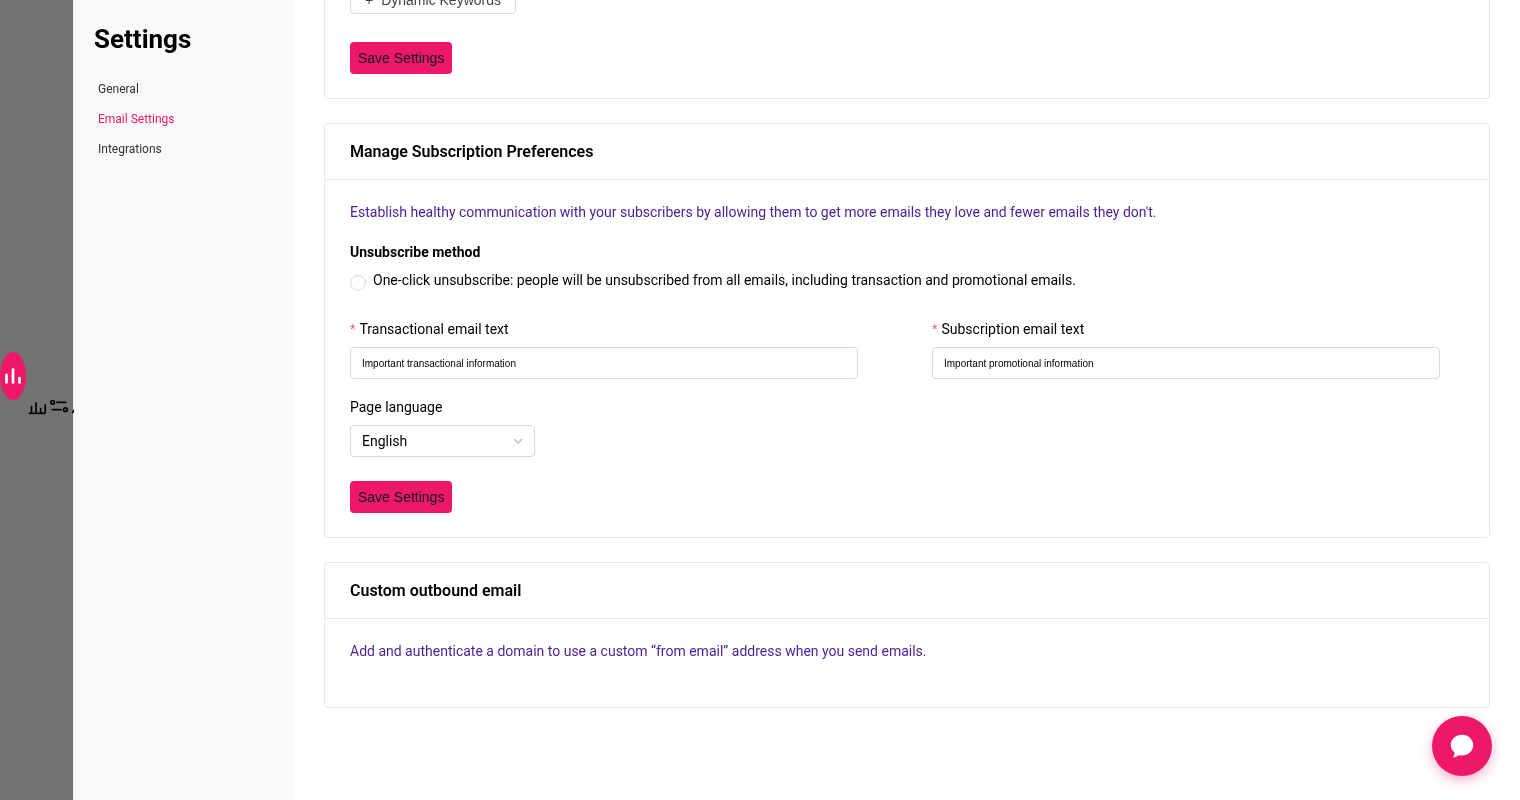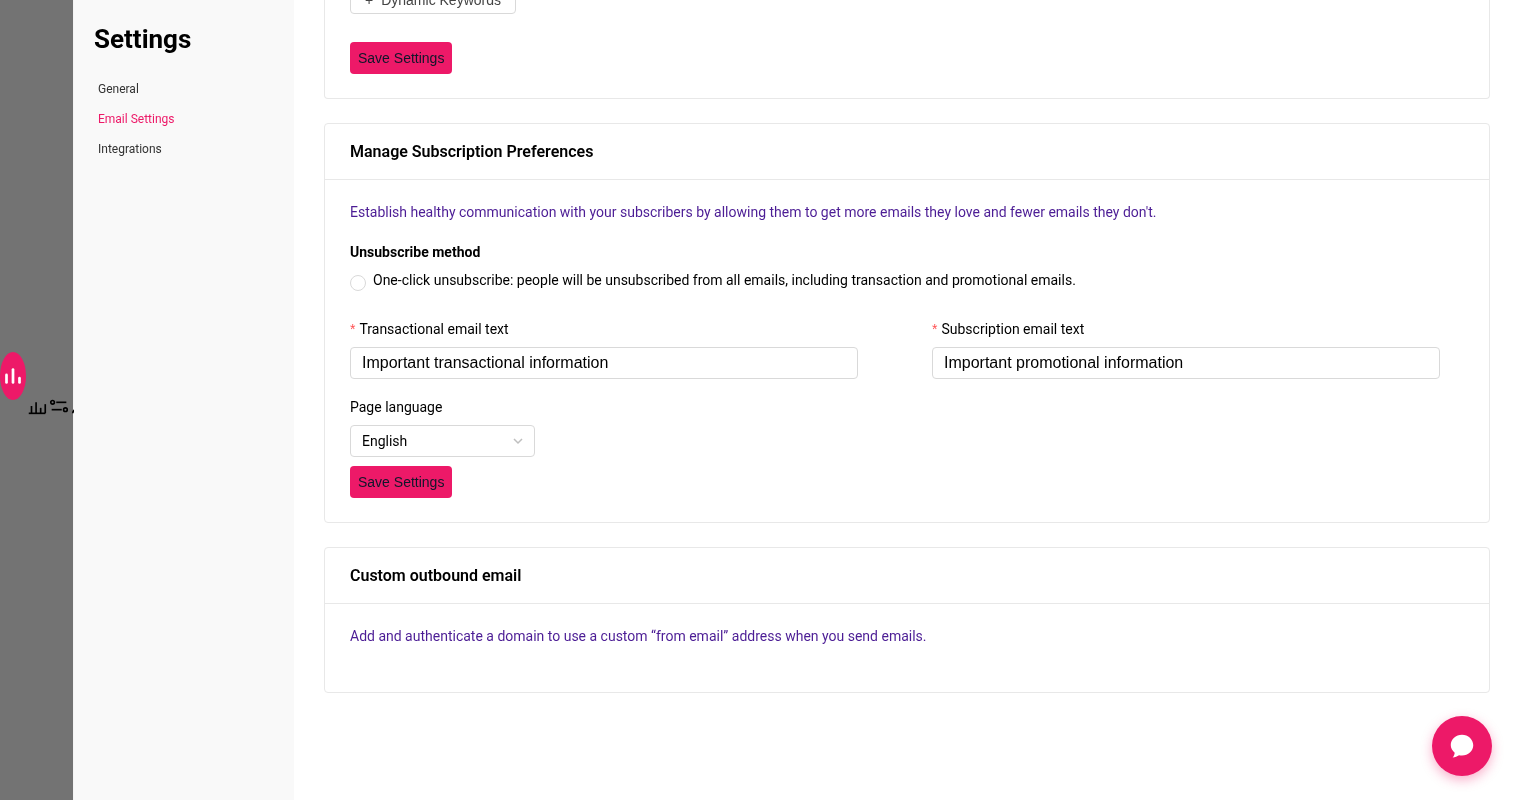--- a/index.html
+++ b/index.html
@@ -157,32 +157,32 @@
       margin-bottom: 10px;
     }
     .req-star { color: #ff4d4f; margin-right: 4px; font-family: SimSun, sans-serif; }
     .text-input {
       width: 100%;
       max-width: 508px;
       height: 32px;
       border: 1px solid #d9d9d9;
       border-radius: 4px;
       padding: 4px 11px;
-      font-size: 16px;
+      font-size: 10px;
     }
     .select-wrap {
       position: relative;
       width: 185px;
       height: 32px;
       border: 1px solid #d9d9d9;
       border-radius: 4px;
       display: flex;
       align-items: center;
       padding: 0 11px;
-      margin-bottom: 9px;
+      margin-bottom: 24px;
       cursor: pointer;
     }
     .select-wrap .chevron {
       position: absolute;
       right: 11px;
       color: #bfbfbf;
     }
     .table {
       width: 100%;
       border: 1px solid #f0f0f0;

